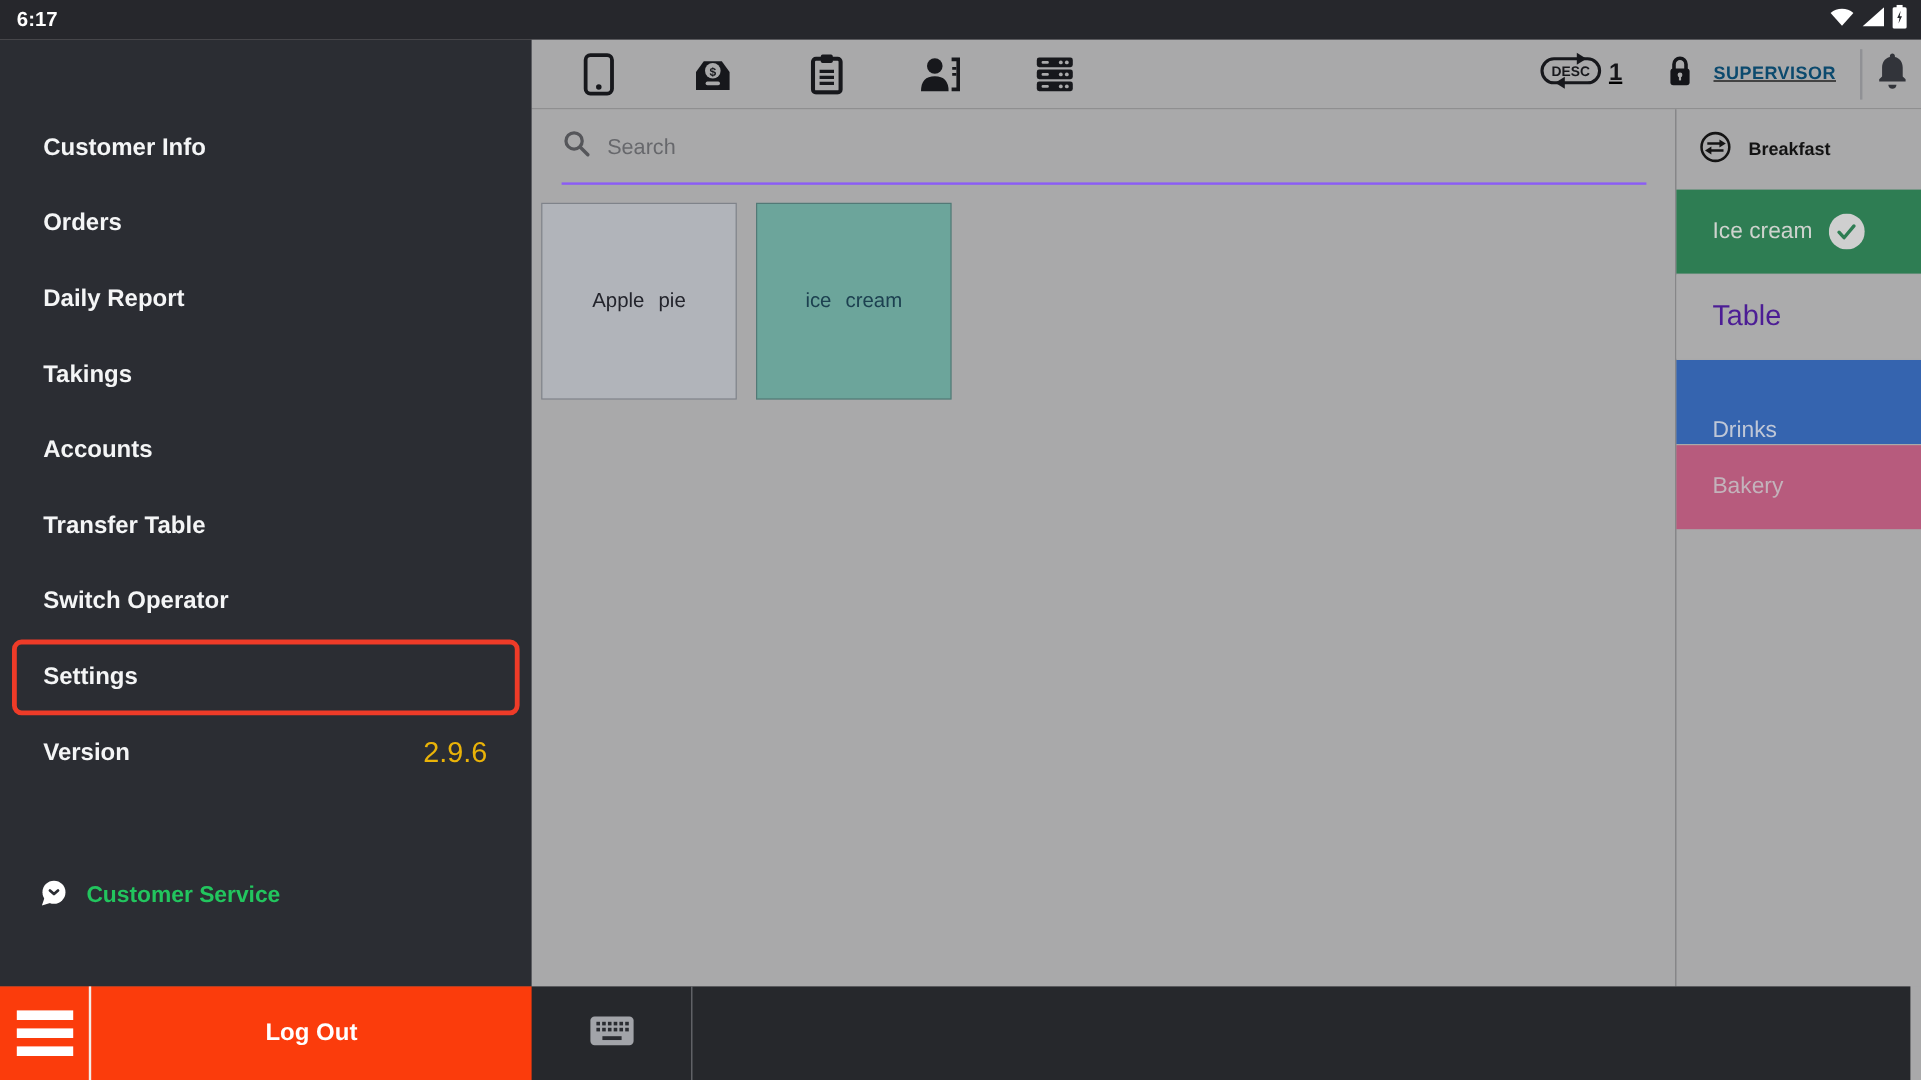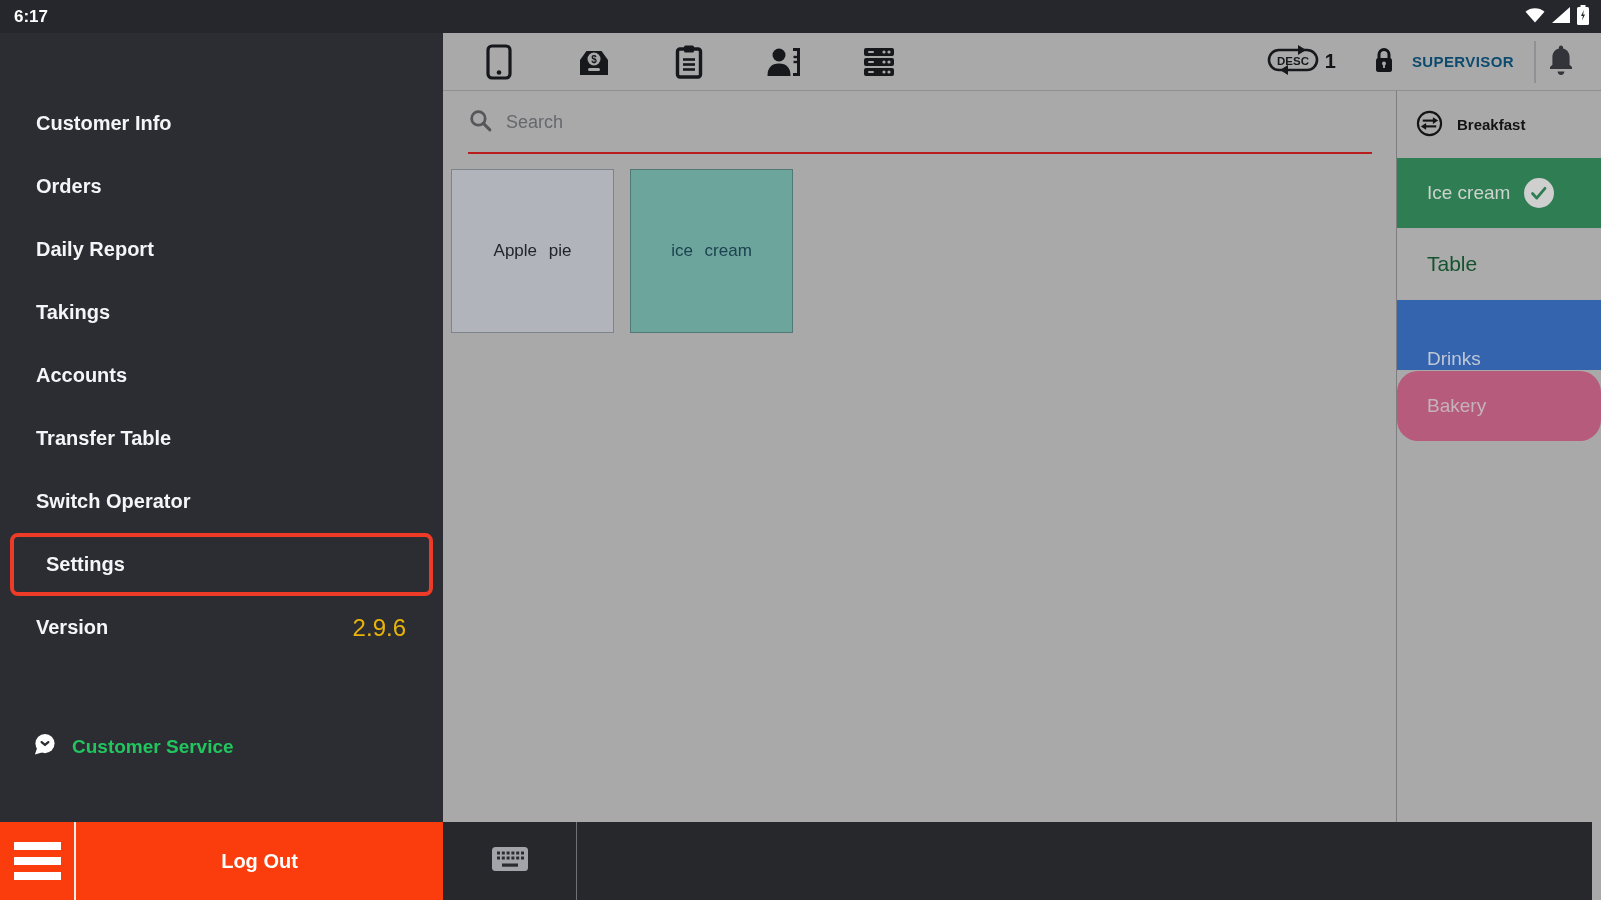--- a/index.html
+++ b/index.html
@@ -11,21 +11,21 @@
   .status-bar { position:absolute; top:0; left:0; right:0; height:33px; background:#26272c;
     display:flex; align-items:center; justify-content:space-between; padding:0 12px 0 14px; z-index:6; }
   .status-time { color:#fff; font-size:17px; font-weight:700; }
   .status-icons { display:flex; align-items:center; gap:7px; }
 
   
   .left-sidebar { position:absolute; top:33px; left:0; width:443px; height:789px; background:#2b2d33; z-index:4; }
   .menu { position:absolute; top:59px; left:0; right:0; }
   .menu-item { height:63px; display:flex; align-items:center; padding:0 37px 0 36px;
     color:#f4f5f6; font-size:20px; font-weight:600; }
-  .menu-item.highlighted { margin:0 10px; border:4px solid #fdba74; border-radius:8px; padding-left:32px; padding-right:0; }
+  .menu-item.highlighted { margin:0 10px; border:4px solid #fdba74; border-radius:8px; padding-left:22px; padding-right:0; }
   .menu-item .value { margin-left:auto; font-weight:500; color:#eab308; font-size:24px; }
   .customer-service { position:absolute; bottom:52px; left:0; height:46px; display:flex; align-items:center;
     padding-left:33px; gap:16px; color:#22c55e; font-size:19px; font-weight:600; }
 
   
   .bottom-bar { position:absolute; bottom:0; left:0; width:1592px; height:78px; background:#26282c; display:flex; z-index:5; }
   .logout-section { width:443px; height:100%; display:flex; background:#fb3c0c; }
   .hamburger-cell { width:76px; height:100%; display:flex; align-items:center; justify-content:center;
     border-right:2px solid #f3ece8; cursor:pointer; }
   .hamburger { display:flex; flex-direction:column; gap:7px; }
@@ -34,28 +34,28 @@
     color:#fff; font-size:20px; font-weight:700; }
   .keyboard-cell { width:134px; height:100%; display:flex; align-items:center; justify-content:center;
     border-right:1px solid #6f7176; }
 
   
   .main { position:absolute; top:33px; left:443px; right:0; bottom:78px; background:#a9a9aa; }
   .toolbar { position:absolute; top:0; left:0; right:0; height:58px; border-bottom:1px solid #8f8f90;
     display:flex; align-items:center; }
   .toolbar-icons { display:flex; align-items:center; padding-left:38px; gap:59px; }
   .tool-icon { width:36px; display:flex; align-items:center; justify-content:center; cursor:pointer; }
-  .toolbar-right { margin-left:auto; display:flex; align-items:center; padding-right:24px; }
+  .toolbar-right { margin-left:auto; display:flex; align-items:center; padding-right:8px;text-decoration:underline; }
   .desc-count { font-size:20px; font-weight:700; color:#141418; margin:0 36px 0 4px; }
   .operator-label { font-size:15px; font-weight:600; color:#0c4a6e; letter-spacing:.4px; margin-left:16px; }
   .bell-divider { width:2px; height:42px; background:#909195; margin:0 9px 0 20px; }
 
   
   .content { position:absolute; top:59px; left:0; right:204px; bottom:0; }
-  .search-row { height:62px; margin:0 25px; border-bottom:2px solid #b91c1c; display:flex; align-items:center; }
+  .search-row { height:62px; margin:0 25px; border-bottom:2px solid #8b5cf6; display:flex; align-items:center; }
   .search-input { flex:1; margin-left:13px; font-size:18px; color:#3a3b3e; background:transparent; border:none; outline:none; }
   .search-input::placeholder { color:#67686c; }
   .cards { display:flex; gap:16px; padding:15px 0 0 8px; }
   .card { width:163px; height:164px; display:flex; align-items:center; justify-content:center;
     font-size:17px; word-spacing:7px; border:1px solid rgba(35,40,48,.35); cursor:pointer; }
 
   
   .right-panel { position:absolute; top:58px; right:0; width:205px; bottom:0; background:#a9a9aa;
     border-left:1px solid #7e7e80; }
   .panel-header { height:67px; display:flex; align-items:center; padding-left:19px; gap:14px;
@@ -258,27 +258,27 @@
 
       <div class="cat-row" style="background-color: rgb(46, 125, 83); color: rgb(206, 211, 206);">
         <span>Ice cream</span>
         <span class="check">
           <svg width="30" height="30" viewBox="0 0 30 30">
               <circle cx="15" cy="15" r="15" fill="#cfcfcf"></circle>
               <path d="M8.5 15.5 l4.2 4.6 8.3-9.8" stroke="#2e7d53" stroke-width="2.8" fill="none" stroke-linecap="round" stroke-linejoin="round"></path>
             </svg>
         </span>
       </div>
-      <div class="cat-row" style="font-size: 21px; background-color: rgb(171, 171, 172); color: #14532d;">
+      <div class="cat-row" style="font-size: 24px; background-color: rgb(171, 171, 172); color: #4c1d95;">
         <span>Table</span>
       </div>
       <div class="cat-row" style="background-color: rgb(53, 100, 175); color: rgb(191, 199, 215); align-items: flex-end;">
         <span>Drinks</span>
       </div>
-      <div class="cat-row" style="background-color: rgb(183, 91, 125); color: rgb(195, 179, 187); border-radius: 21px;">
+      <div class="cat-row" style="background-color: rgb(183, 91, 125); color: rgb(195, 179, 187);">
         <span>Bakery</span>
       </div>
     </div>
   </div>
 
   <div class="bottom-bar">
     <div class="logout-section" style="background-color: rgb(251, 60, 12);">
       <div class="hamburger-cell">
         <div class="hamburger">
             <span></span>

